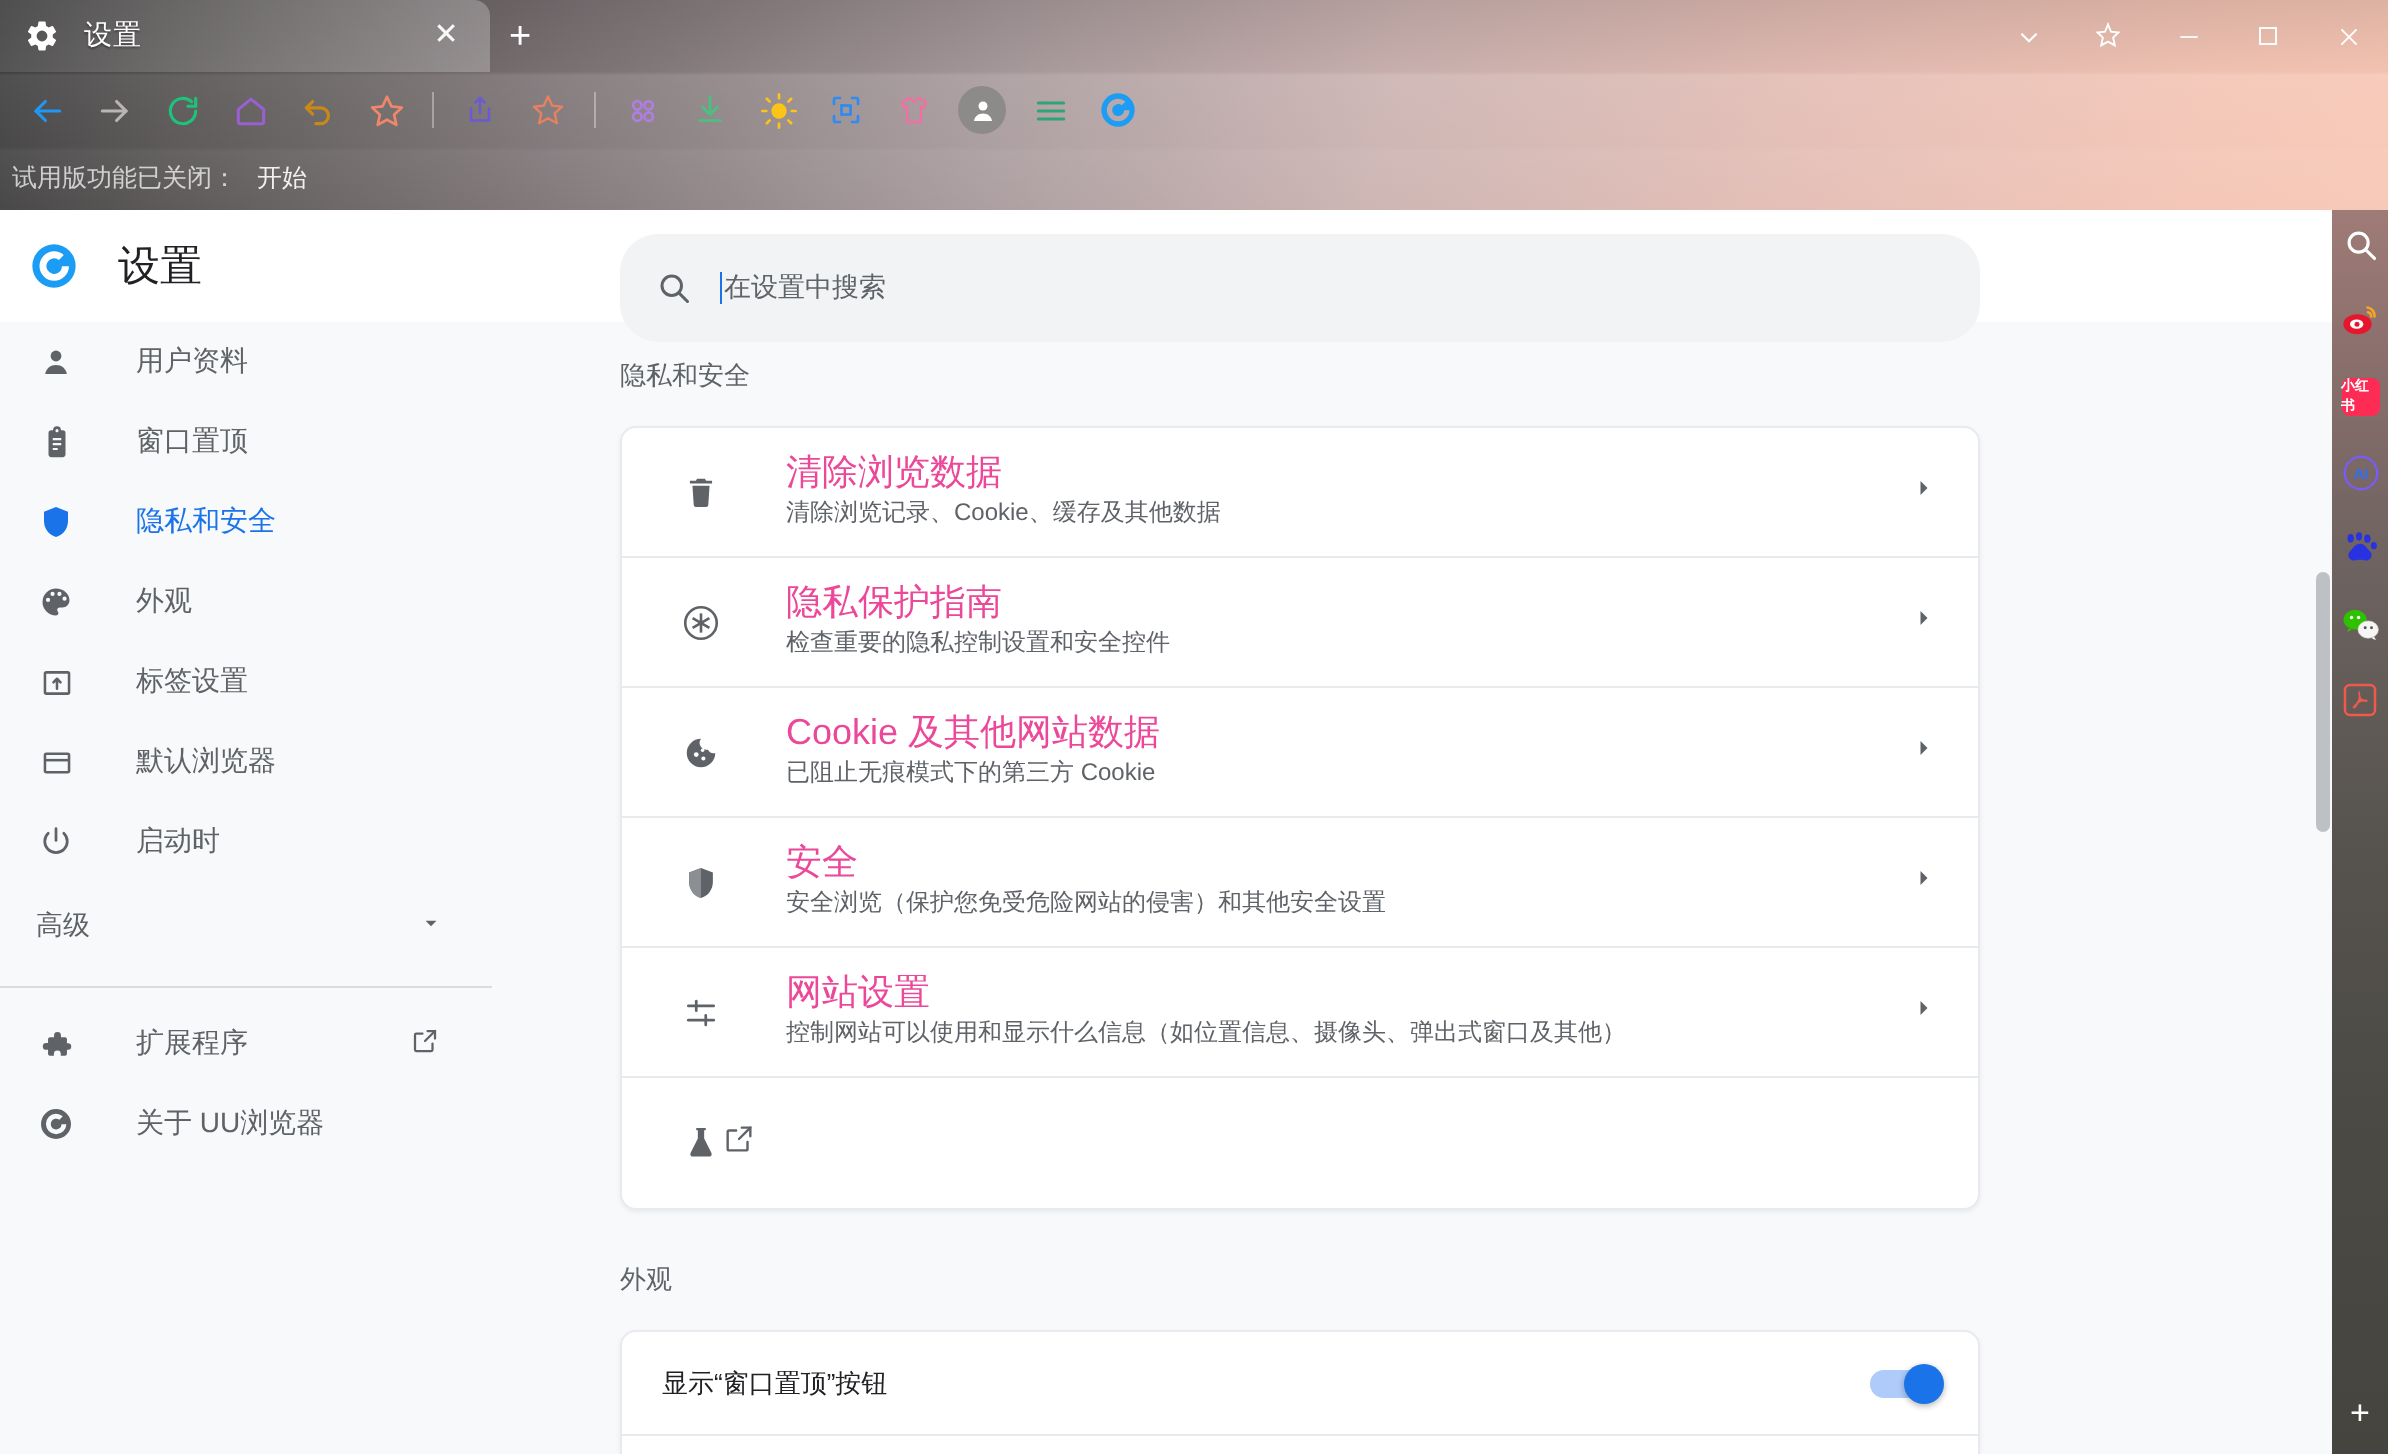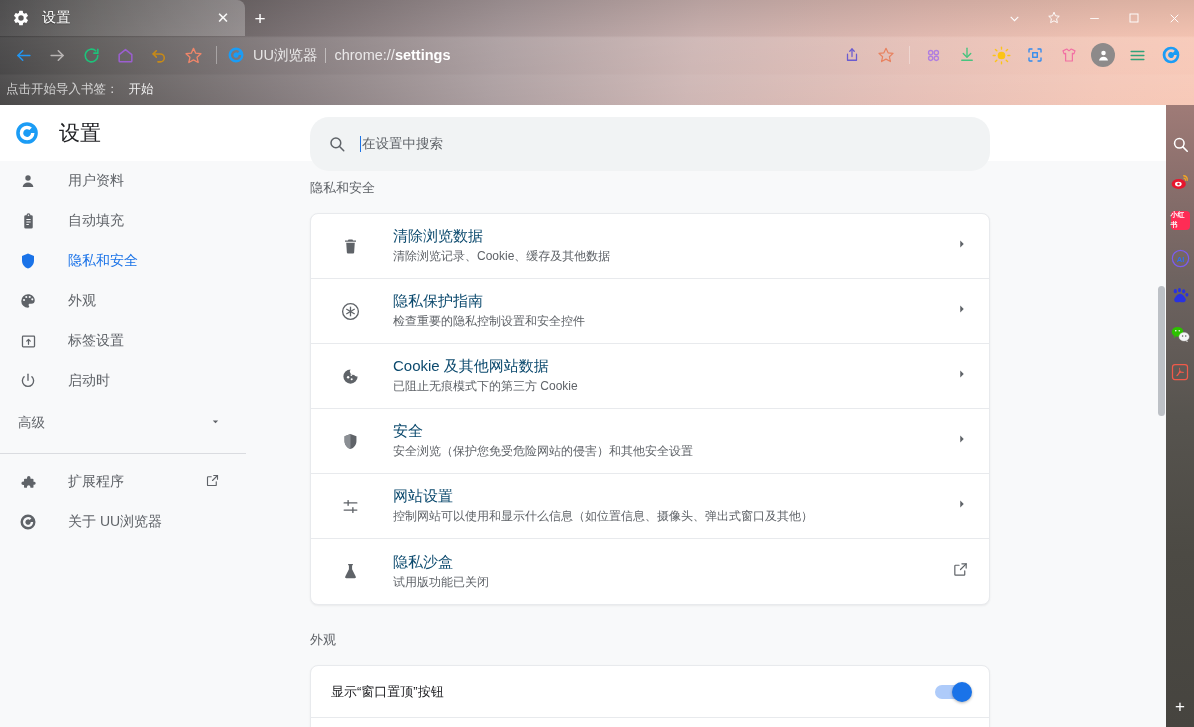--- a/index.html
+++ b/index.html
@@ -129,21 +129,21 @@
     box-shadow: 0 1px 2px rgba(60,64,67,0.08);
     overflow: hidden;
   }
   .row {
     display: flex; align-items: center; min-height: 65px; padding: 0 20px 0 28px;
     border-bottom: 1px solid #e8eaed; cursor: pointer; position: relative;
   }
   .row:last-child { border-bottom: none; }
   .row .r-icon { width: 22px; height: 22px; flex: 0 0 auto; color: #5f6368; display:flex; align-items:center; justify-content:center;}
   .row .r-text { margin-left: 32px; flex: 1 1 auto; }
-  .row .r-title { font-size: 15px; color: #0c4a6e; line-height: 20px; }
+  .row .r-title { font-size: 18px; color: #ec4899; line-height: 20px; }
   .row .r-sub { font-size: 12px; color: #5f6368; line-height: 19px; margin-top: 1px; }
   .row .r-arrow { color: #5f6368; flex: 0 0 auto; }
   .toggle {
     width: 34px; height: 14px; border-radius: 7px; background: #aecbfa; position: relative; flex: 0 0 auto;
   }
   .toggle .knob {
     position: absolute; right: -3px; top: -3px; width: 20px; height: 20px;
     border-radius: 50%; background: #1a73e8; box-shadow: 0 1px 3px rgba(0,0,0,.3);
   }
   .row-plain { display:flex; align-items:center; min-height: 52px; padding: 0 20px 0 20px; border-bottom: 1px solid #e8eaed; cursor:pointer;}
@@ -155,21 +155,21 @@
   }
   .pthumb {
     position: absolute; left: 2px; top: 125px; width: 7px; height: 130px;
     background: #bdc1c6; border-radius: 4px; cursor: pointer;
   }
 
   
   .rpanel {
     position: absolute; right: 0; top: 105px; width: 28px; height: 622px;
     background: linear-gradient(180deg, #9f7b77 0%, #8a6f6c 12%, #6e6360 28%, #57544f 50%, #4c4a44 72%, #46443f 100%);
-    display: flex; flex-direction: column; align-items: center; padding-top: 28px; gap: 16px;
+    display: flex; flex-direction: column; align-items: center; padding-top: 6px; gap: 16px;
   }
   .rp-icon { width: 22px; height: 22px; display: flex; align-items: center; justify-content: center; cursor: pointer; flex: 0 0 auto; }
   .rp-plus { position: absolute; bottom: 8px; left: 0; width: 28px; height: 24px; display:flex; align-items:center; justify-content:center; color: #fff; font-size: 17px; cursor: pointer; }
 
   .sq { border-radius: 4px; width: 19px; height: 19px; display:flex; align-items:center; justify-content:center; font-size:7px; color:#fff; font-weight:700; }
 </style>
 </head>
 <body>
 
 <div id="root">
@@ -249,30 +249,20 @@
           <path d="M4 10h9a5 5 0 0 1 0 10h-3"></path>
         </svg>
     </div>
     <div class="tb-icon">
       <svg width="19" height="19" viewBox="0 0 24 24" fill="none" stroke="#f0866a" stroke-width="1.7" stroke-linejoin="round">
           <polygon points="12 3 14.8 9.1 21.4 9.8 16.5 14.3 17.9 20.8 12 17.5 6.1 20.8 7.5 14.3 2.6 9.8 9.2 9.1"></polygon>
         </svg>
     </div>
     <div class="tb-sep"></div>
 
-    <div class="omnibox">
-      <span class="omni-logo">
-        <svg viewBox="0 0 24 24" width="18" height="18">
-            <path d="M12 2a10 10 0 1 0 10 10 10 10 0 0 0-10-10zm0 3.2a6.8 6.8 0 0 1 4.5 1.7l-2.2 2.3a3.6 3.6 0 1 0 1.4 2.9h3.2A6.8 6.8 0 1 1 12 5.2z" fill="#1b9cf5"></path>
-          </svg>
-      </span>
-      <span class="omni-brand">UU浏览器</span>
-      <span class="omni-div"></span>
-      <span class="omni-url"><span>chrome://</span><b>settings</b></span>
-    </div>
 
     <div class="tb-right">
       <div class="tb-icon">
         <svg width="18" height="18" viewBox="0 0 24 24" fill="none" stroke="#6a5bd0" stroke-width="1.7" stroke-linecap="round" stroke-linejoin="round">
             <path d="M6 11v8h12v-8"></path>
             <polyline points="9 7 12 4 15 7"></polyline>
             <line x1="12" y1="4" x2="12" y2="14"></line>
           </svg>
       </div>
       <div class="tb-icon">
@@ -340,21 +330,21 @@
       </div>
       <div class="tb-icon">
         <svg viewBox="0 0 24 24" width="20" height="20">
             <path d="M12 2a10 10 0 1 0 10 10 10 10 0 0 0-10-10zm0 3.2a6.8 6.8 0 0 1 4.5 1.7l-2.2 2.3a3.6 3.6 0 1 0 1.4 2.9h3.2A6.8 6.8 0 1 1 12 5.2z" fill="#1b9cf5"></path>
           </svg>
       </div>
     </div>
   </div>
 
   <div class="bookmarkbar">
-    <span class="bm-text">点击开始导入书签：</span>
+    <span class="bm-text">试用版功能已关闭：</span>
     <span class="bm-link">开始</span>
   </div>
 
   <div class="viewport">
 
     <div class="s-header">
       <span class="s-logo">
         <svg viewBox="0 0 24 24" width="26" height="26">
             <path d="M12 2a10 10 0 1 0 10 10 10 10 0 0 0-10-10zm0 3.2a6.8 6.8 0 0 1 4.5 1.7l-2.2 2.3a3.6 3.6 0 1 0 1.4 2.9h3.2A6.8 6.8 0 1 1 12 5.2z" fill="#1b9cf5"></path>
           </svg>
@@ -384,21 +374,21 @@
         </span>
         <span class="ni-label">用户资料</span>
       </div>
 
       <div class="nav-item">
         <span class="ni-icon">
           <svg viewBox="0 0 24 24" width="17" height="17" fill="#5f6368">
               <path d="M16 3h-1.2a2.8 2.8 0 0 0-5.6 0H8a2 2 0 0 0-2 2v15a2 2 0 0 0 2 2h8a2 2 0 0 0 2-2V5a2 2 0 0 0-2-2zm-4-.8a1.1 1.1 0 1 1-1.1 1.1A1.1 1.1 0 0 1 12 2.2zM15 10H9V8.5h6zm0 3.5H9V12h6zm-2.5 3.5H9v-1.5h3.5z"></path>
             </svg>
         </span>
-        <span class="ni-label">自动填充</span>
+        <span class="ni-label">窗口置顶</span>
       </div>
 
       <div class="nav-item active">
         <span class="ni-icon">
           <svg viewBox="0 0 24 24" width="18" height="18" fill="#1a73e8">
               <path d="M12 2L4 5.2v6.2c0 5 3.4 9.6 8 10.6 4.6-1 8-5.6 8-10.6V5.2z"></path>
             </svg>
         </span>
         <span class="ni-label">隐私和安全</span>
       </div>
@@ -416,20 +406,29 @@
         <span class="ni-icon">
           <svg viewBox="0 0 24 24" width="17" height="17" fill="none" stroke="#5f6368" stroke-width="1.8">
               <rect x="3.5" y="4.5" width="17" height="15" rx="1"></rect>
               <path d="M12 16V9m0 0l-2.5 2.5M12 9l2.5 2.5" stroke-linecap="round"></path>
             </svg>
         </span>
         <span class="ni-label">标签设置</span>
       </div>
 
 
+      <div class="nav-item">
+        <span class="ni-icon">
+          <svg viewBox="0 0 24 24" width="17" height="17" fill="none" stroke="#5f6368" stroke-width="1.8">
+              <rect x="3.5" y="5.5" width="17" height="13" rx="1"></rect>
+              <line x1="3.5" y1="10" x2="20.5" y2="10"></line>
+            </svg>
+        </span>
+        <span class="ni-label">默认浏览器</span>
+      </div>
 
       <div class="nav-item">
         <span class="ni-icon">
           <svg viewBox="0 0 24 24" width="18" height="18" fill="none" stroke="#5f6368" stroke-width="1.8" stroke-linecap="round">
               <path d="M12 3v8"></path>
               <path d="M6.8 6.2a7.5 7.5 0 1 0 10.4 0"></path>
             </svg>
         </span>
         <span class="ni-label">启动时</span>
       </div>
@@ -570,24 +569,20 @@
                 <path d="M9 6l6 6-6 6z"></path>
               </svg>
           </span>
         </div>
 
         <div class="row">
           <span class="r-icon">
             <svg viewBox="0 0 24 24" width="19" height="19" fill="#5f6368">
                 <path d="M9 2.5h6V4h-1v5.2l4.6 9.1a1.6 1.6 0 0 1-1.4 2.3H6.8a1.6 1.6 0 0 1-1.4-2.3L10 9.2V4H9z"></path>
               </svg>
-          </span>
-          <span class="r-text">
-            <span class="r-title">隐私沙盒</span><br>
-            <span class="r-sub">试用版功能已关闭</span>
           </span>
           <span class="r-arrow">
             <svg viewBox="0 0 24 24" width="17" height="17" fill="none" stroke="#5f6368" stroke-width="1.7" stroke-linecap="round">
                 <path d="M14 4h6v6"></path>
                 <path d="M20 4l-8 8"></path>
                 <path d="M18 14v5a1 1 0 0 1-1 1H5a1 1 0 0 1-1-1V7a1 1 0 0 1 1-1h5"></path>
               </svg>
           </span>
         </div>
       </div>

